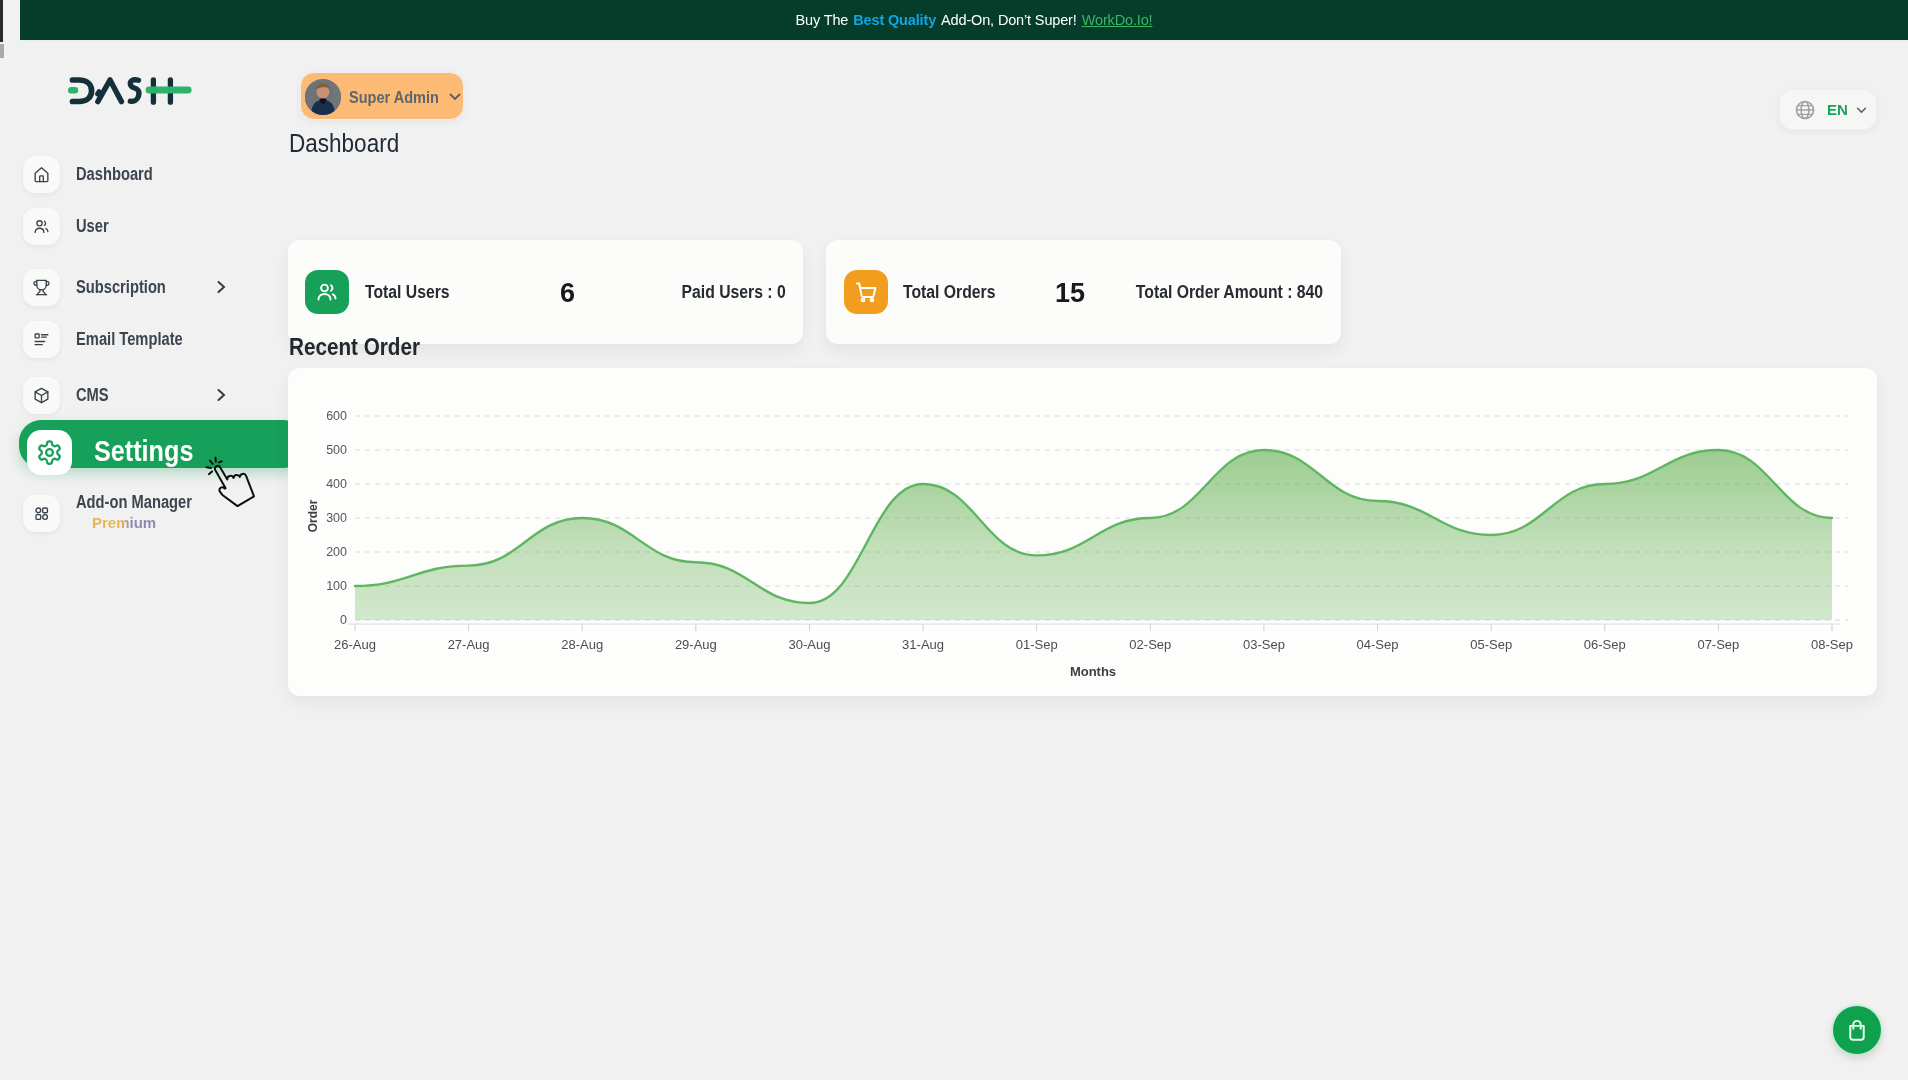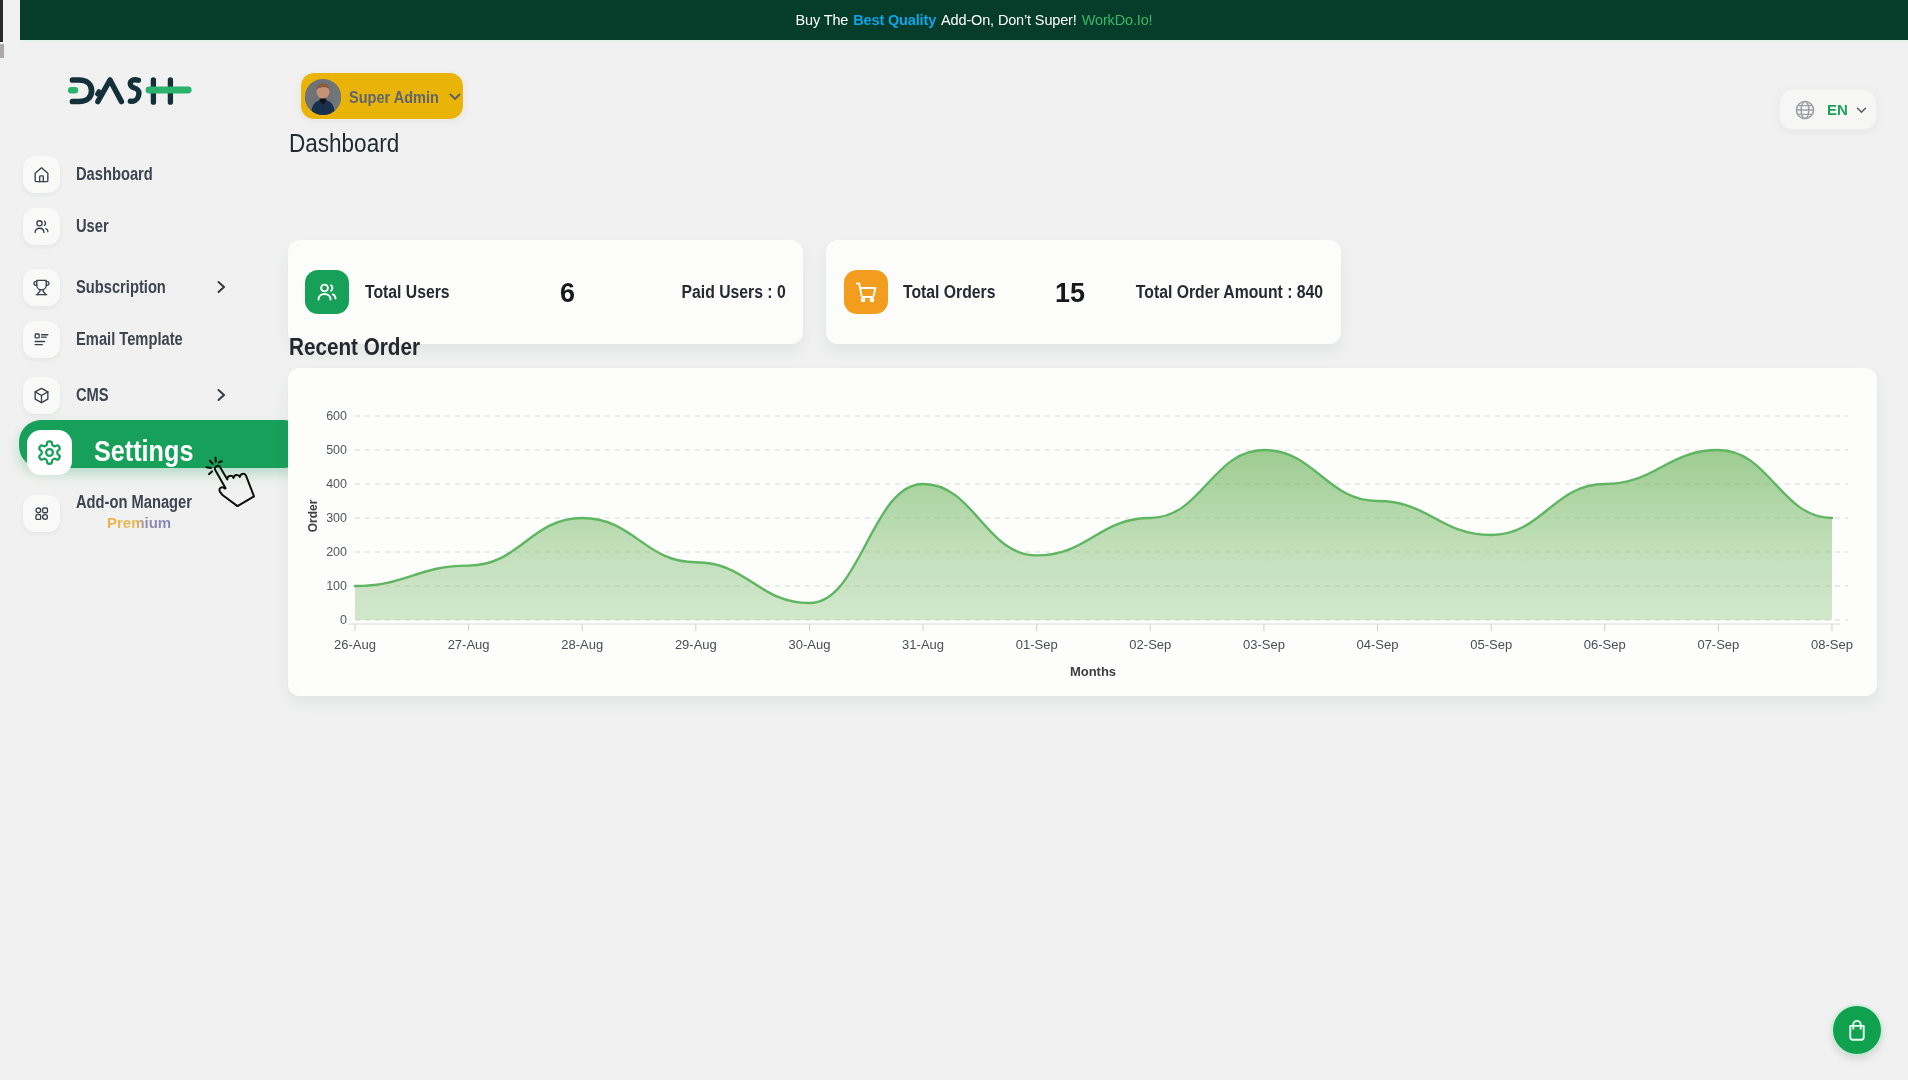--- a/index.html
+++ b/index.html
@@ -4,38 +4,38 @@
 <style>
   * { margin:0; padding:0; box-sizing:border-box; }
   html,body { width:1908px; height:1080px; overflow:hidden; }
   body { font-family:"Liberation Sans", sans-serif; background:#f0f1f0; position:relative; }
   .abs { position:absolute; }
 
   
   .banner { left:0; top:0; width:1908px; height:42px; background:#053c2a; border-bottom:2px solid #e2f4ea;
             display:flex; align-items:center; justify-content:center; color:#fff; font-size:14.5px; letter-spacing:-0.15px;margin-left:20px; }
   .banner .orange { color:#0ea5e9; font-weight:700; margin:0 5px; }
-  .banner .green { color:#38b765; margin-left:5px; }
+  .banner .green { color:#38b765; margin-left:5px;text-decoration:underline; }
   .edge-dark { left:0; top:0; width:3px; height:42px; background:#282a2a; }
   .edge-gray { left:0; top:44px; width:4px; height:14px; background:#aca7a9; }
 
   
   .icon-sq { position:absolute; width:37px; height:37px; background:#f9f9f7; border-radius:12px;
              box-shadow:0 2px 5px rgba(40,50,60,.06); display:flex; align-items:center; justify-content:center; }
   .mi-label { position:absolute; left:76px; font-size:17.5px; font-weight:700; color:#3c4550; transform:scaleX(.84); transform-origin:left center; }
   .chev { position:absolute; left:216px; }
 
   .settings-pill { left:19px; top:420px; width:287px; height:48px; background:#17a05a; border-radius:22px;
                    box-shadow:0 6px 12px rgba(23,160,90,.26); }
   .settings-pill .sq { position:absolute; left:8px; top:10px; width:45px; height:45px; background:#fff; border-radius:14px;
                    display:flex; align-items:center; justify-content:center; }
   .settings-pill .txt { position:absolute; left:75px; top:14px; font-size:30px; font-weight:700; color:#fff; transform:scaleX(.84); transform-origin:left top; }
 
   
-  .chip { left:300px; top:72px; width:164px; height:48px; background:#eab308; border-radius:14px;
+  .chip { left:300px; top:72px; width:164px; height:48px; background:#fdba74; border-radius:14px;
           box-shadow:0 2px 8px rgba(0,0,0,.05); border:1px solid #eeefed; }
   .chip .name { position:absolute; left:48px; top:15px; font-size:16.5px; font-weight:700; color:#5d6670; transform:scaleX(.88); transform-origin:left top; }
   .enpill { left:1779px; top:89px; width:98px; height:41px; background:#f6f7f5; border-radius:13px;
           box-shadow:0 2px 8px rgba(0,0,0,.05); border:1px solid #eeefed; }
   .title { left:289px; top:128px; font-size:26.5px; font-weight:400; color:#222b35; transform:scaleX(.85); transform-origin:left top; }
 
   
   .card { background:#fcfcfb; border-radius:12px; box-shadow:0 7px 16px rgba(60,70,80,.07);margin-top:34px; }
   .c-icon { position:absolute; top:30px; width:44px; height:44px; border-radius:13px;
             display:flex; align-items:center; justify-content:center; }
@@ -124,21 +124,21 @@
   </svg>
 <div class="icon-sq" style="left:23px;top:495px">
     <svg width="19" height="19" viewBox="0 0 24 24" fill="none" stroke="#39424d" stroke-width="1.7" stroke-linecap="round" stroke-linejoin="round">
       <circle cx="8" cy="8" r="3"></circle>
       <rect x="13.5" y="5" width="6" height="6" rx="1.6"></rect>
       <rect x="5" y="13.5" width="6" height="6" rx="1.6"></rect>
       <circle cx="16.5" cy="16.5" r="3"></circle>
     </svg>
   </div>
 <div class="mi-label" style="top:492px">Add-on Manager</div>
-<div style="position:absolute;left:107px;top:514px;font-size:15px;font-weight:700;background:linear-gradient(90deg,#e9b64d 0%,#e9b64d 45%,#8d87b5 62%,#8d87b5 100%);-webkit-background-clip:text;background-clip:text;color:transparent;">Premium</div>
+<div style="position:absolute;left:92px;top:514px;font-size:15px;font-weight:700;background:linear-gradient(90deg,#e9b64d 0%,#e9b64d 45%,#8d87b5 62%,#8d87b5 100%);-webkit-background-clip:text;background-clip:text;color:transparent;">Premium</div>
 
 <div class="abs settings-pill">
   <div class="sq">
     <svg width="27" height="27" viewBox="0 0 24 24" fill="none" stroke="#17a05a" stroke-width="2" stroke-linecap="round" stroke-linejoin="round">
       <path d="M12.22 2h-.44a2 2 0 0 0-2 2v.18a2 2 0 0 1-1 1.73l-.43.25a2 2 0 0 1-2 0l-.15-.08a2 2 0 0 0-2.73.73l-.22.38a2 2 0 0 0 .73 2.73l.15.1a2 2 0 0 1 1 1.72v.51a2 2 0 0 1-1 1.74l-.15.09a2 2 0 0 0-.73 2.73l.22.38a2 2 0 0 0 2.73.73l.15-.08a2 2 0 0 1 2 0l.43.25a2 2 0 0 1 1 1.73V20a2 2 0 0 0 2 2h.44a2 2 0 0 0 2-2v-.18a2 2 0 0 1 1-1.73l.43-.25a2 2 0 0 1 2 0l.15.08a2 2 0 0 0 2.73-.73l.22-.39a2 2 0 0 0-.73-2.73l-.15-.08a2 2 0 0 1-1-1.74v-.5a2 2 0 0 1 1-1.74l.15-.09a2 2 0 0 0 .73-2.73l-.22-.38a2 2 0 0 0-2.73-.73l-.15.08a2 2 0 0 1-2 0l-.43-.25a2 2 0 0 1-1-1.73V4a2 2 0 0 0-2-2z"></path>
       <circle cx="12" cy="12" r="3"></circle>
     </svg>
   </div>
   <div class="txt">Settings</div>
 </div>

